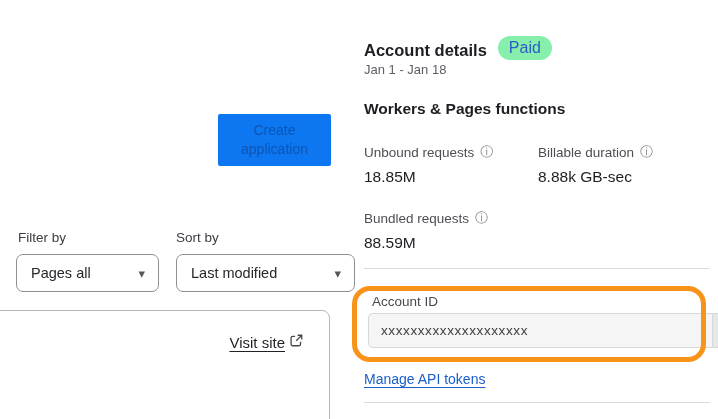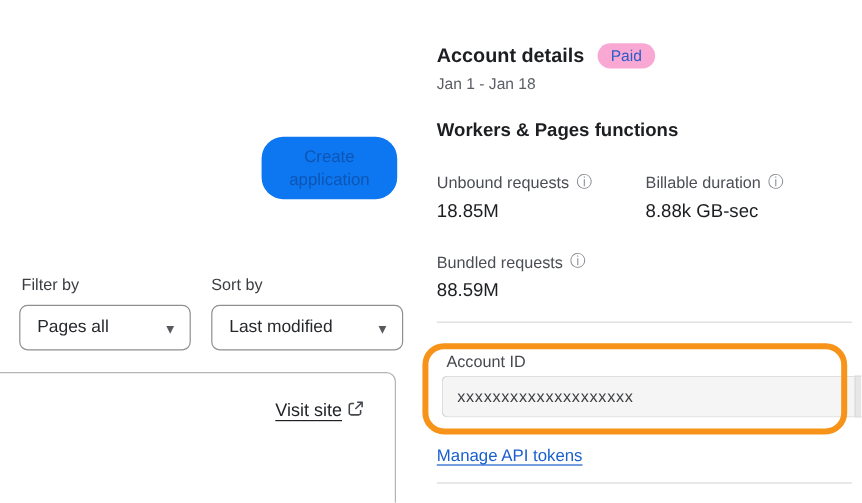--- a/index.html
+++ b/index.html
@@ -7,49 +7,49 @@
   .screen {
     position:relative; width:718px; height:419px; overflow:hidden;
     background:#fff; font-family:"Liberation Sans", sans-serif; color:#36393f;
   }
   
   .intro { position:absolute; left:0; top:112px; font-size:15px; line-height:26px; color:#36393f; }
   .intro a { color:#1a5fcc; text-decoration:underline; cursor:pointer; }
   .ext-icon { display:inline-block; vertical-align:-2px; margin:0 3px 0 4px; }
   .create-btn {
     position:absolute; left:218px; top:114px; width:113px; height:52px;
-    background:#0c77f0; border:none; border-radius:18px;
+    background:#0c77f0; border:none; border-radius:2px;
     color:#0e55b4; font-family:inherit; font-size:14px; line-height:19px;
     text-align:center; cursor:pointer; padding:0 10px;
   }
   .field-label { position:absolute; font-size:13.5px; color:#3a3d42; }
   .lbl-filter { left:18px; top:230px; }
   .lbl-sort   { left:176px; top:230px; }
   .select {
     position:absolute; top:254px; height:38px; border:1px solid #8f8f93; border-radius:7px;
     background:#fff; display:flex; align-items:center; justify-content:space-between;
     padding:0 13px 0 14px; font-size:14.5px; color:#26282c; cursor:pointer;
   }
   .select-filter { left:16px;  width:143px; }
-  .select-sort   { left:176px; width:160px;align-items:center; }
+  .select-sort   { left:176px; width:179px;align-items:center; }
   .caret { font-size:13px; color:#55585d; line-height:1; margin-left:8px; }
   .site-card {
     position:absolute; left:-30px; top:310px; width:360px; height:150px;
     background:#fff; border:1px solid #b5b5b8; border-radius:8px;
   }
   .visit-site {
     position:absolute; right:22px; top:22px; display:flex; align-items:center;
     font-size:15px; color:#1e2125; cursor:pointer;
   }
   .visit-site .vs-label { text-decoration:underline; text-underline-offset:3px; }
   
   .acct-header { position:absolute; left:364px; top:36px; display:flex; align-items:flex-end; }
   .acct-title { font-size:16.5px; font-weight:700; color:#1c1e21; }
   .paid-badge {
-    margin-left:11px; background:#f9a8d4; color:#2e5cc6; font-size:13px;
+    margin-left:11px; background:#86efac; color:#2e5cc6; font-size:16px;
     padding:4px 11px; border-radius:12px; line-height:1;
   }
   .date-range { position:absolute; left:364px; top:62px; font-size:13px; color:#5b5e64; }
   .section-title { position:absolute; left:364px; top:100px; font-size:15.5px; font-weight:700; color:#1c1e21; }
   .stat { position:absolute; }
   .stat-label { font-size:13.5px; color:#4b4e54; display:flex; align-items:center; }
   .info-icon { font-size:13px; color:#85898e; margin-left:6px; font-style:normal; }
   .stat-value { font-size:15.5px; color:#1c1e21; margin-top:7px; }
   .stat-1 { left:364px; top:143px; }
   .stat-2 { left:538px; top:143px; }

